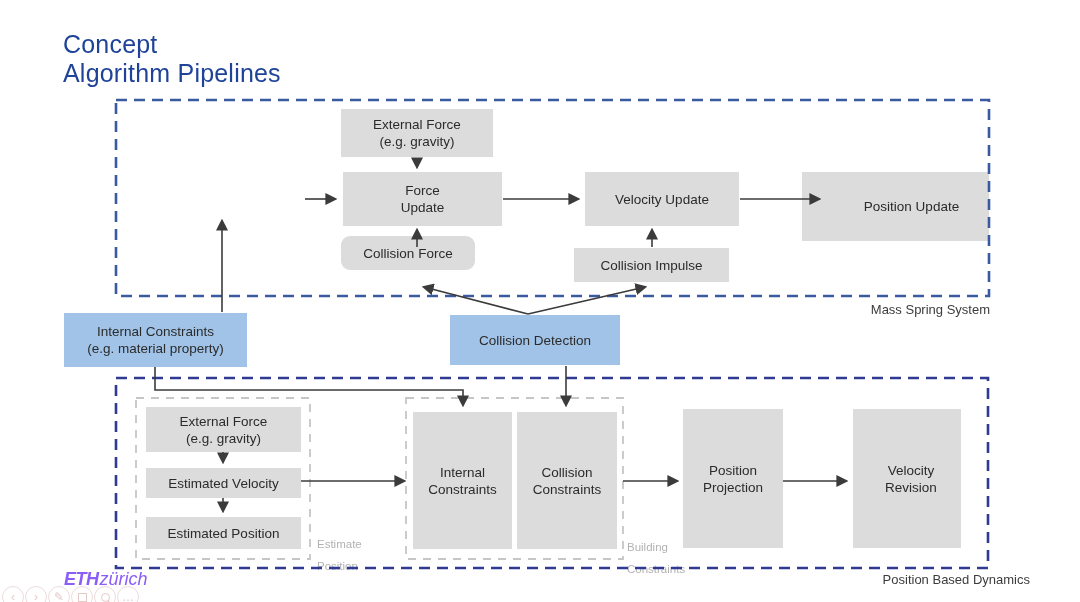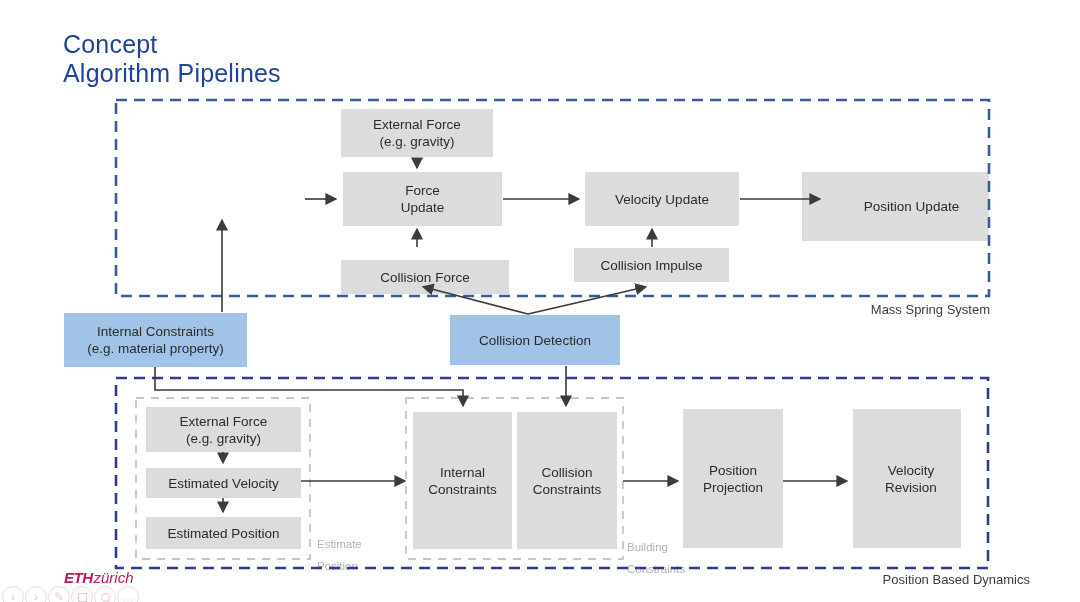--- a/index.html
+++ b/index.html
@@ -18,21 +18,21 @@
     white-space:pre-line;z-index:2;
   }
   .box.blue{background:#a1c3e8;}
   .caption{
     position:absolute;color:#3c3c3c;font-size:13px;text-align:right;z-index:3;
   }
   .glabel{
     position:absolute;color:#b2b2b2;font-size:11.5px;line-height:22px;
     white-space:pre-line;z-index:3;text-align:left;
   }
-  .logo{position:absolute;left:64px;top:569px;font-size:15px;color:#be185d;z-index:3;}
+  .logo{position:absolute;left:64px;top:569px;font-size:18px;color:#8b5cf6;z-index:3;}
   .logo .eth{font-weight:bold;font-style:italic;letter-spacing:-0.5px;}
   .logo .city{font-style:italic;margin-left:1px;}
   .navdock{position:absolute;left:2px;top:586px;display:flex;gap:1px;z-index:6;}
   .navc{
     box-sizing:border-box;width:22px;height:22px;border-radius:50%;
     border:1.5px solid #eedcdc;color:#e4c9c9;background:rgba(255,255,255,.55);
     display:flex;align-items:center;justify-content:center;font-size:12px;line-height:1;
   }
   .i-sq{display:block;width:7px;height:7px;border:1px solid #e4c9c9;}
   .i-mag{position:relative;display:block;width:7px;height:7px;border:1.2px solid #e4c9c9;border-radius:50%;}
@@ -81,21 +81,21 @@
     <path d="M223,498 L223,511" stroke="#3b3b3b" stroke-width="1.6" fill="none" marker-end="url(#ah)"></path>
     <path d="M301,481 L404,481" stroke="#3b3b3b" stroke-width="1.6" fill="none" marker-end="url(#ah)"></path>
     <path d="M623,481 L677,481" stroke="#3b3b3b" stroke-width="1.6" fill="none" marker-end="url(#ah)"></path>
     <path d="M783,481 L846,481" stroke="#3b3b3b" stroke-width="1.6" fill="none" marker-end="url(#ah)"></path>
   </svg>
 
   <div class="box" style="left:341px;top:109px;width:152px;height:48px;">External Force
 (e.g. gravity)</div>
   <div class="box" style="left:343px;top:172px;width:159px;height:54px;">Force
 Update</div>
-  <div class="box" style="left:341px;top:260px;width:168px;height:34px;">Collision Force</div>
+  <div class="box" style="left:341px;top:236px;width:134px;height:34px;border-radius:9px;">Collision Force</div>
   <div class="box" style="left:585px;top:172px;width:154px;height:54px;">Velocity Update</div>
   <div class="box" style="left:574px;top:248px;width:155px;height:34px;">Collision Impulse</div>
   <div class="box" style="left:802px;top:172px;width:155px;height:69px;padding-left:32px;">Position Update</div>
 
   <div class="caption" style="left:740px;top:302px;width:250px;">Mass Spring System</div>
 
   <div class="box blue" style="left:64px;top:313px;width:183px;height:54px;">Internal Constraints
 (e.g. material property)</div>
   <div class="box blue" style="left:450px;top:315px;width:170px;height:50px;">Collision Detection</div>
 

